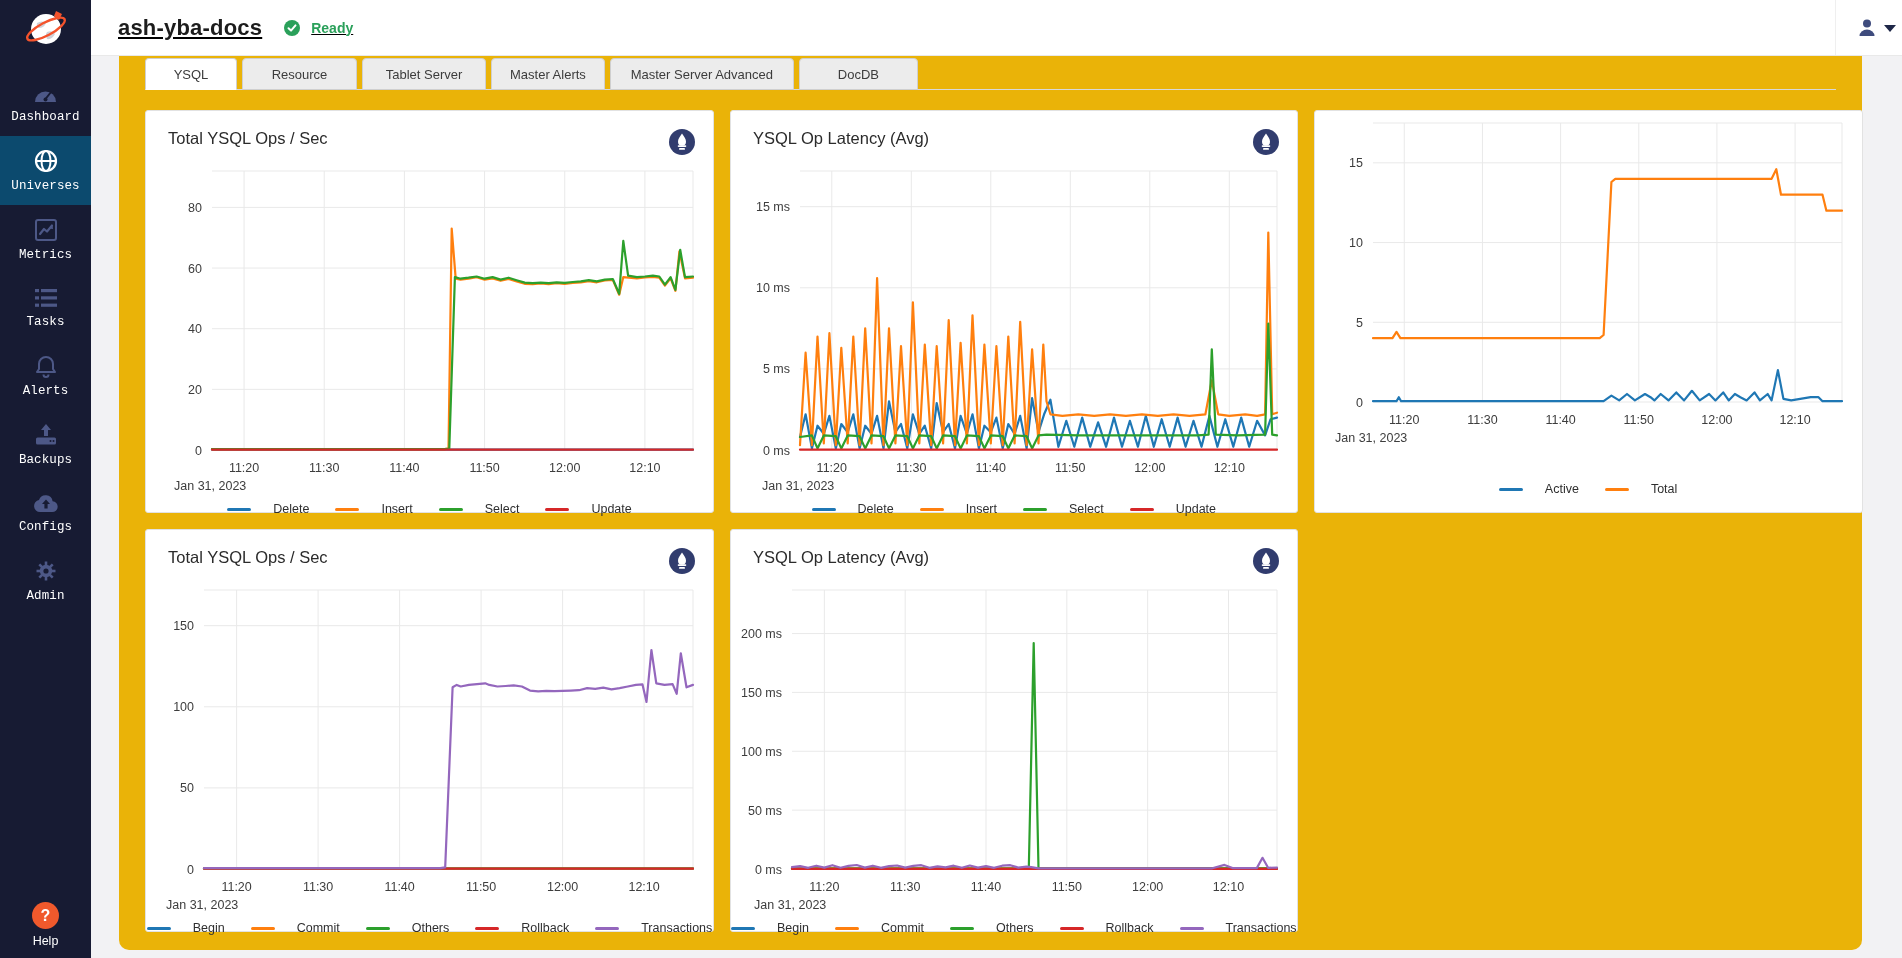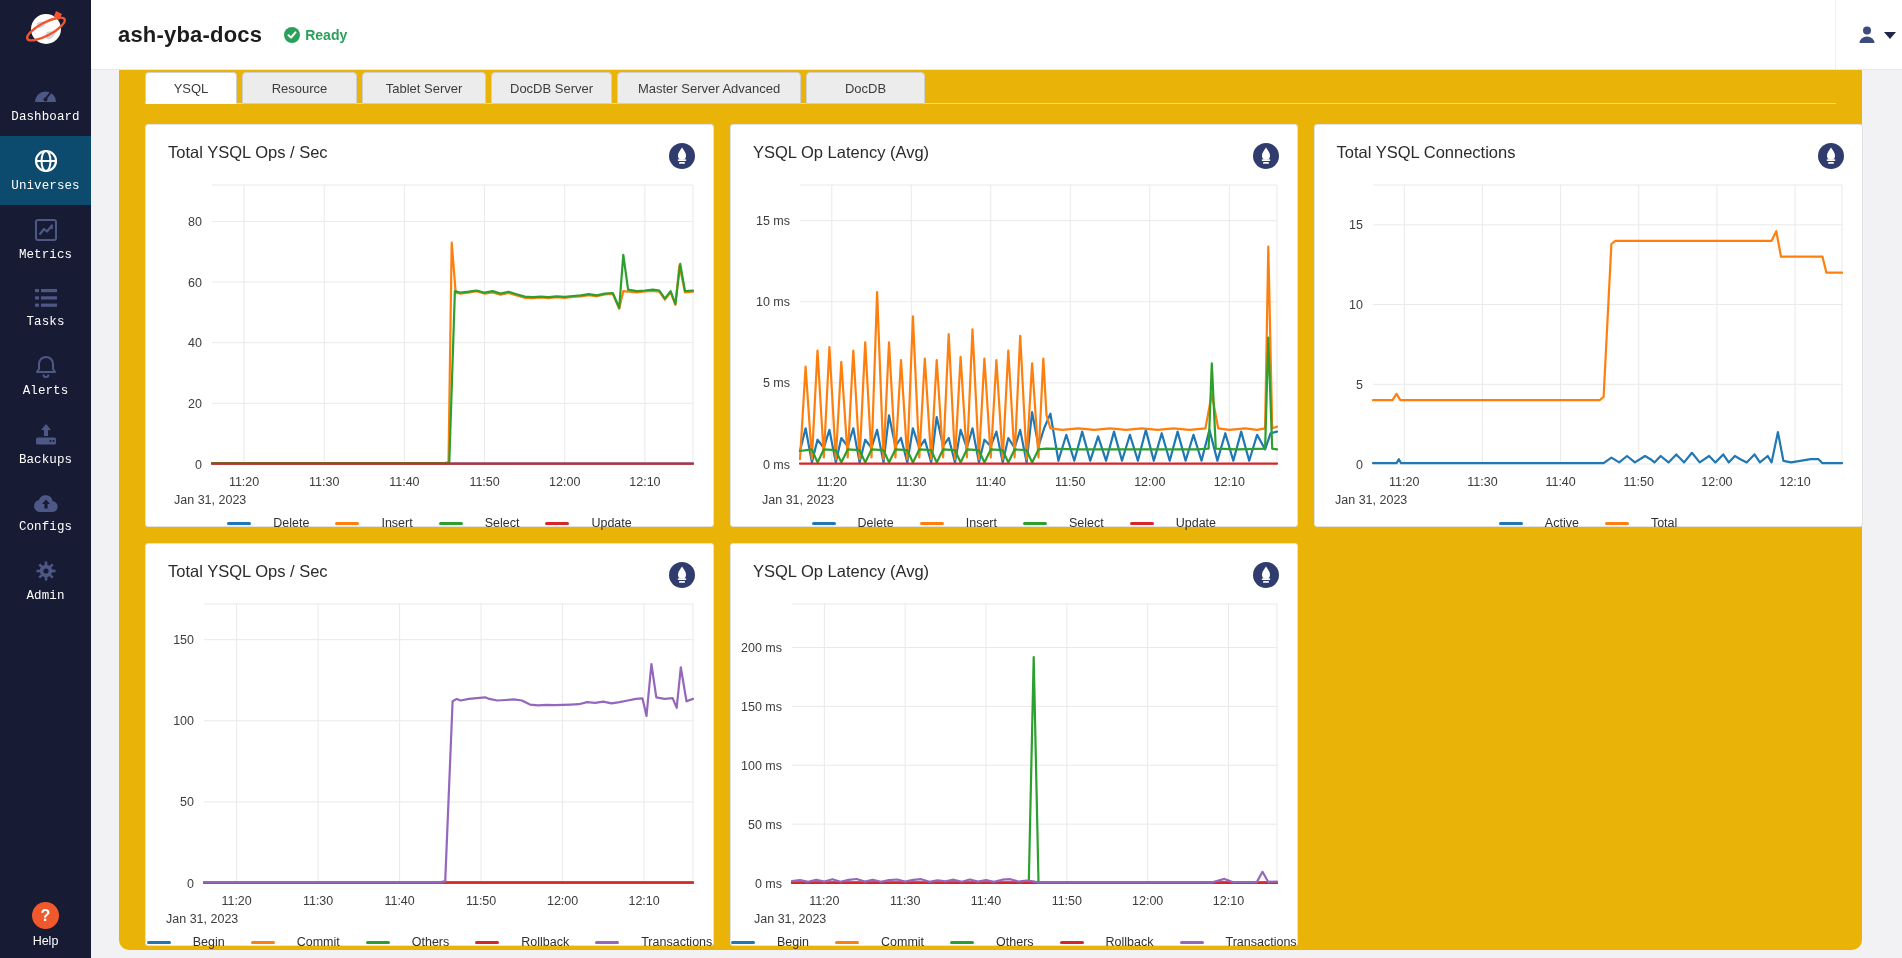--- a/index.html
+++ b/index.html
@@ -17,24 +17,24 @@
   .side-item.active { background:#0c4a6e; color:#ffffff; }
   .side-item svg { display:block; }
   .help-wrap { margin-top:auto; padding-bottom:10px; }
   .help-item { display:flex; flex-direction:column; align-items:center; gap:5px; cursor:pointer; }
   .help-badge { width:27px; height:27px; border-radius:50%; background:#f0592c; color:#fff;
     font-weight:bold; font-size:16px; display:flex; align-items:center; justify-content:center; }
   .help-item .lbl { color:#fff; font-size:12.5px; }
 
   
   .main { flex:1; display:flex; flex-direction:column; min-width:0; }
-  .topbar { height:70px; background:#fff; border-bottom:1px solid #e9e9e9;
-    display:flex; align-items:center; padding-left:27px; flex-shrink:0; }
+  .topbar { height:56px; background:#fff; border-bottom:1px solid #e9e9e9;
+    display:flex; align-items:center; padding-left:27px; flex-shrink:0;text-decoration:underline; }
   .uni-title { font-size:22px; font-weight:bold; color:#1c1c1c; letter-spacing:.2px; }
-  .status-badge { display:flex; align-items:flex-end; gap:5px; margin-left:22px; }
+  .status-badge { display:flex; align-items:flex-end; gap:11px; margin-left:22px; }
   .status-badge .txt { color:#2aa05a; font-weight:bold; font-size:14px; }
   .topbar-right { margin-left:auto; display:flex; align-items:center; height:100%;
     border-left:1px solid #efefef; padding:0 6px 0 20px; gap:6px; cursor:pointer; }
   .caret { width:0; height:0; border-left:6px solid transparent; border-right:6px solid transparent;
     border-top:7px solid #1e2747; margin-top:2px; }
 
   .content { flex:1; padding:0 40px 8px 28px; overflow:hidden; }
   .panel { background:#eab308; height:100%; border-radius:0 0 10px 10px; padding:0 26px 10px;text-align:right; }
 
   
@@ -177,21 +177,21 @@
       </div>
     </header>
 
     <div class="content">
       <div class="panel">
 
         <div class="tabs">
           <div class="tab active" style="min-width:92px">YSQL</div>
           <div class="tab" style="min-width:115px">Resource</div>
           <div class="tab" style="min-width:124px">Tablet Server</div>
-          <div class="tab" style="min-width:110px">DocDB Server</div>
+          <div class="tab" style="min-width:110px">Master Alerts</div>
           <div class="tab" style="min-width:184px">Master Server Advanced</div>
           <div class="tab" style="min-width:119px">DocDB</div>
         </div>
 
         <div class="charts-grid">
 
           <div class="card">
             <div class="card-head">
               <span class="card-title">Total YSQL Ops / Sec</span>
               <span class="prom-icon">
@@ -309,31 +309,20 @@
                   <span>Select</span>
                 </span>
                 <span class="lg-item">
                   <span class="lg-swatch" style="background: rgb(214, 39, 40);"></span>
                   <span>Update</span>
                 </span>
               </div>
           </div>
 
           <div class="card">
-            <div class="card-head">
-              <span class="card-title">Total YSQL Connections</span>
-              <span class="prom-icon">
-                <svg width="26" height="26" viewBox="0 0 26 26">
-                    <circle cx="13" cy="13" r="13" fill="#313c6e"></circle>
-                    <path d="M13 4.5 C10.5 8 9 10 9 12.8 a4 4 0 0 0 8 0 C17 10 15.5 8 13 4.5z" fill="#fff"></path>
-                    <rect x="8.7" y="16.2" width="8.6" height="1.8" rx="0.9" fill="#fff"></rect>
-                    <rect x="10" y="19" width="6" height="1.8" rx="0.9" fill="#fff"></rect>
-                  </svg>
-              </span>
-            </div>
             <div class="chart"><svg width="539" height="337">
                   <line x1="56" x2="525" y1="289" y2="289" stroke="#e9e9e9"></line>
                   <line x1="56" x2="525" y1="209.28571428571428" y2="209.28571428571428" stroke="#e9e9e9"></line>
                   <line x1="56" x2="525" y1="129.57142857142858" y2="129.57142857142858" stroke="#e9e9e9"></line>
                   <line x1="56" x2="525" y1="49.85714285714287" y2="49.85714285714287" stroke="#e9e9e9"></line>
                   <line x1="56" x2="525" y1="10" y2="10" stroke="#e9e9e9"></line>
                   <line x1="87.26666666666667" x2="87.26666666666667" y1="10" y2="289" stroke="#e9e9e9"></line>
                   <line x1="165.43333333333334" x2="165.43333333333334" y1="10" y2="289" stroke="#e9e9e9"></line>
                   <line x1="243.60000000000002" x2="243.60000000000002" y1="10" y2="289" stroke="#e9e9e9"></line>
                   <line x1="321.76666666666665" x2="321.76666666666665" y1="10" y2="289" stroke="#e9e9e9"></line>

